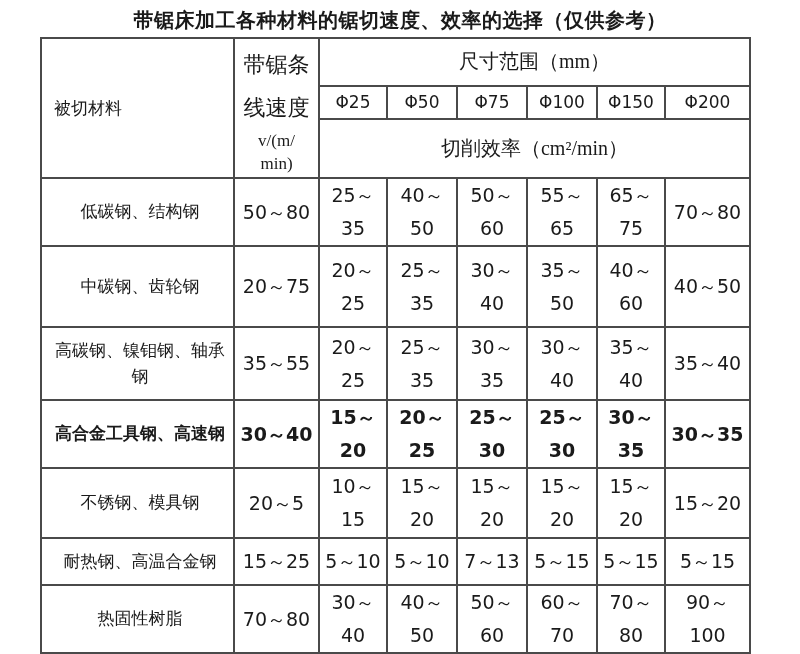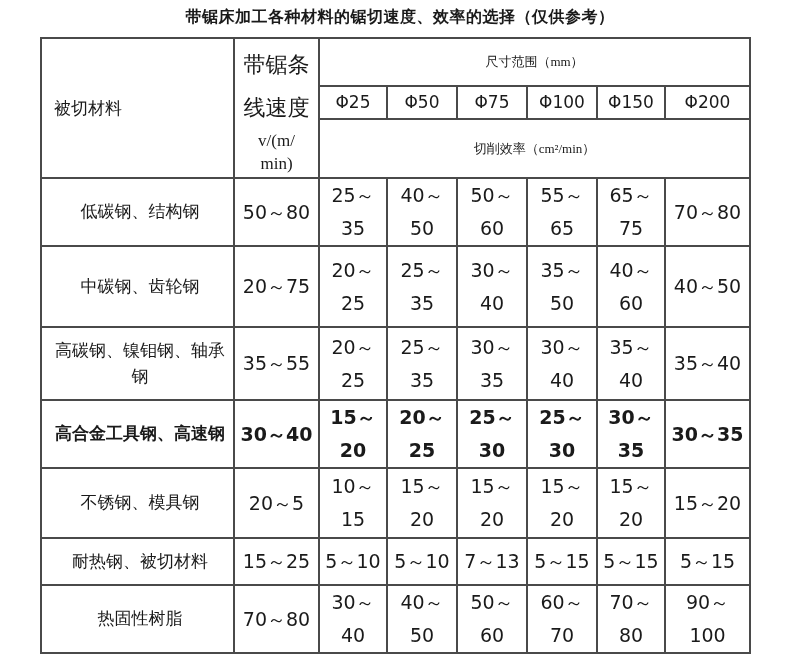--- a/index.html
+++ b/index.html
@@ -9,21 +9,21 @@
     width: 800px;
     height: 654px;
     font-family: "Liberation Serif", serif;
     color: #1a1a1a;
     position: relative;
     overflow: hidden;
   }
   .title {
     text-align: center;
     font-weight: bold;
-    font-size: 16px;
+    font-size: 20px;
     padding-top: 7px;
     letter-spacing: 0.5px;
     font-family: Liberation Mono, monospace;
   }
   table.grid {
     border-collapse: collapse;
     table-layout: fixed;
     position: absolute;
     left: 40px;
     top: 37px;
@@ -31,21 +31,21 @@
   }
   table.grid td {
     border: 2px solid #4a4a4a;
     text-align: center;
     vertical-align: middle;
     padding: 0;
     overflow: hidden;
   }
   
   .hd-cn {
-    font-size: 13px;
+    font-size: 20px;
   }
   .mat-hd {
     text-align: left !important;
     padding-left: 12px !important;
     font-size: 17px;
   }
   .speed-hd .speed-title {
     white-space: pre-line;
     font-size: 22px;
     line-height: 43px;
@@ -188,21 +188,21 @@
 20</td>
         <td class="num">15～
 20</td>
         <td class="num">15～
 20</td>
         <td class="num">15～
 20</td>
         <td class="num">15～20</td>
       </tr>
       <tr style="height: 47px;">
-        <td class="mat">耐热钢、被切材料</td>
+        <td class="mat">耐热钢、高温合金钢</td>
         <td class="num">15～25</td>
         <td class="num">5～10</td>
         <td class="num">5～10</td>
         <td class="num">7～13</td>
         <td class="num">5～15</td>
         <td class="num">5～15</td>
         <td class="num">5～15</td>
       </tr>
       <tr style="height: 68px;">
         <td class="mat">热固性树脂</td>

